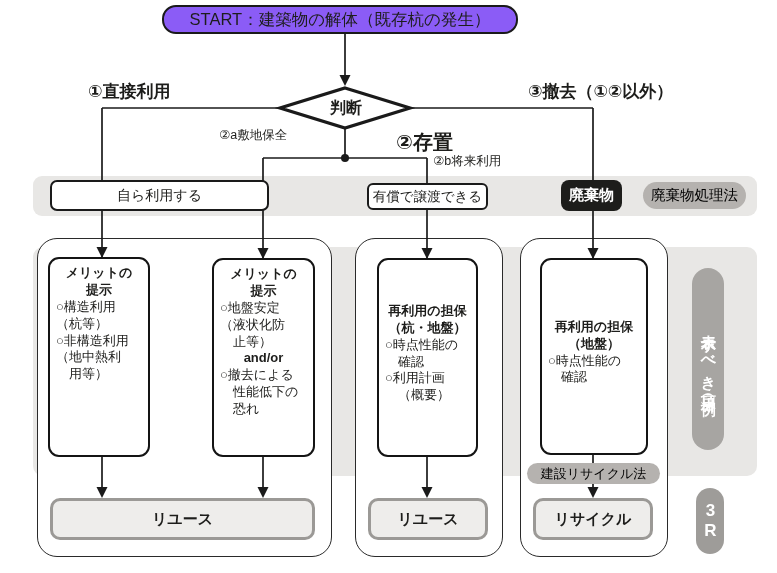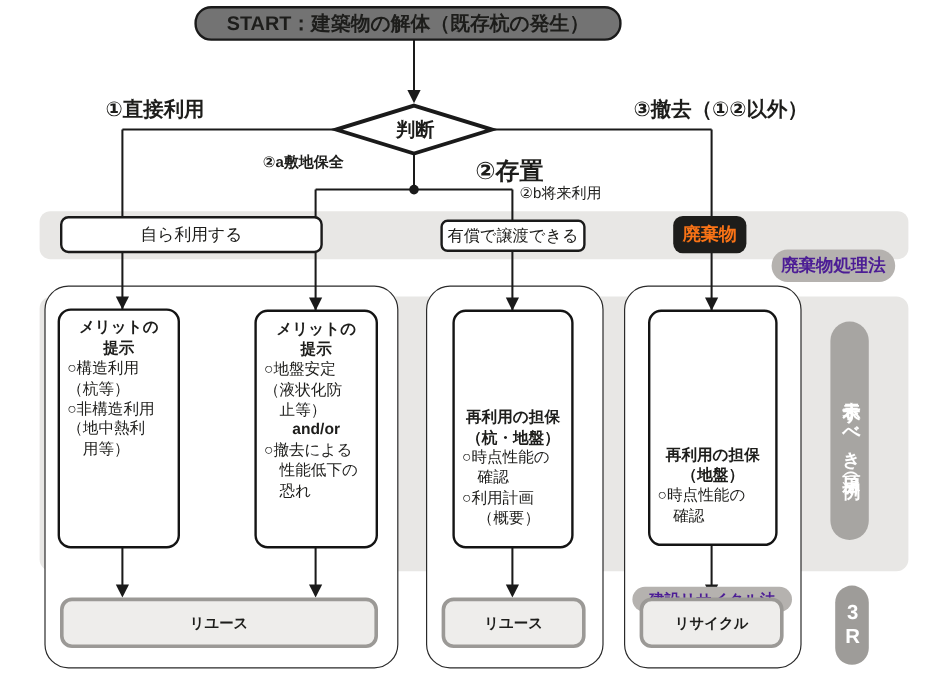--- a/index.html
+++ b/index.html
@@ -9,42 +9,42 @@
     color:#1d1d1b; overflow:hidden; background:#ffffff;
   }
   .abs { position:absolute; box-sizing:border-box; }
   .center { display:flex; align-items:center; justify-content:center; }
   .ml { white-space:pre-line;font-family:Liberation Serif, serif; }
   .panel { background:#e8e7e5; border-radius:10px; z-index:0; }
   .container { background:#ffffff; border:1.4px solid #2a2a2a; border-radius:20px; z-index:1; }
   svg.wires { position:absolute; left:0; top:0; z-index:2; }
   .node { z-index:3; }
   .start-box {
-    background:#737373; border:2.6px solid #1a1a1a; border-radius:14px;
-    font-weight:bold; font-size:16.5px;
+    background:#8b5cf6; border:2.6px solid #1a1a1a; border-radius:14px;
+    font-weight:normal; font-size:16.5px;
   }
   .decision-label { font-weight:bold; font-size:16px; z-index:3; }
   .branch-label { font-weight:bold; font-size:17px; z-index:3; }
   .branch-label.big { font-size:20px;margin-left:44px; }
   .branch-label.small { font-weight:normal; font-size:12.5px; }
   .band-box { background:#fff; border:2.4px solid #1a1a1a; border-radius:7px; font-size:14px; }
   .band-box.thin { border-width:2px; border-radius:6px; font-size:13.5px; }
-  .waste-box { background:#1d1d1b; color:#f97316; font-weight:bold; font-size:15px; border-radius:8px; }
-  .pill { background:#b5b2af; color:#4c1d95; font-weight:bold; border-radius:14px;margin-top:26px; }
+  .waste-box { background:#1d1d1b; color:#ffffff; font-weight:bold; font-size:15px; border-radius:8px; }
+  .pill { background:#b5b2af; color:#000000; font-weight:normal; border-radius:14px; }
   .detail-box {
     background:#fff; border:2.6px solid #141414; border-radius:11px;
     font-size:13px; line-height:1.3; padding:6px 6px;
     display:flex; flex-direction:column;
   }
   .detail-box .hd { font-weight:bold; text-align:center; }
   .detail-box .bd { text-align:left; }
-  .detail-box.vcenter { justify-content:flex-end; padding-bottom:14px; }
+  .detail-box.vcenter { justify-content:center; padding-bottom:14px; }
   .outcome {
     background:#eeedeb; border:3px solid #9b9996; border-radius:10px;
-    font-weight:bold; font-size:12px;
+    font-weight:bold; font-size:15px;
   }
   .vpill {
     background:#a7a5a2; color:#fff; font-weight:bold; font-size:15px;
     border-radius:16px; writing-mode:vertical-rl; letter-spacing:2px;
     display:flex; align-items:center; justify-content:center; z-index:3;
   }
   .rpill {
     background:#9e9c99; color:#fff; font-weight:bold; font-size:17px;
     border-radius:14px; writing-mode:vertical-rl; text-orientation:upright;
     letter-spacing:1px; display:flex; align-items:center; justify-content:center; z-index:3;
@@ -88,21 +88,21 @@
       <path d="M593,498 l-5.5,-11 h11 z"></path>
     </g>
   </svg>
 
   <div class="abs node center start-box" style="left:162px; top:5px; width:356px; height:29px;">START：建築物の解体（既存杭の発生）</div>
 
   <div class="abs node center decision-label" style="left:315px; top:97px; width:62px; height:22px;">判断</div>
 
   <div class="abs node branch-label" style="left:88px; top:80px;">①直接利用</div>
   <div class="abs node branch-label" style="left:528px; top:80px;">③撤去（①②以外）</div>
-  <div class="abs node branch-label small" style="left:219px; top:127px;font-weight:bold;">②a敷地保全</div>
+  <div class="abs node branch-label small" style="left:219px; top:127px;">②a敷地保全</div>
   <div class="abs node branch-label big" style="left:352px; top:129px;">②存置</div>
   <div class="abs node branch-label small" style="left:433px; top:127px;margin-top:26px;">②b将来利用</div>
 
   <div class="abs node center band-box" style="left:50px; top:180px; width:219px; height:31px;">自ら利用する</div>
   <div class="abs node center band-box thin" style="left:367px; top:183px; width:121px; height:27px;">有償で譲渡できる</div>
   <div class="abs node center waste-box" style="left:561px; top:180px; width:61px; height:31px;">廃棄物</div>
   <div class="abs node center pill" style="left:643px; top:182px; width:103px; height:27px; font-size:14.5px;">廃棄物処理法</div>
 
   <div class="abs node detail-box" style="left:48px; top:257px; width:102px; height:200px;">
     <div class="hd ml">メリットの

